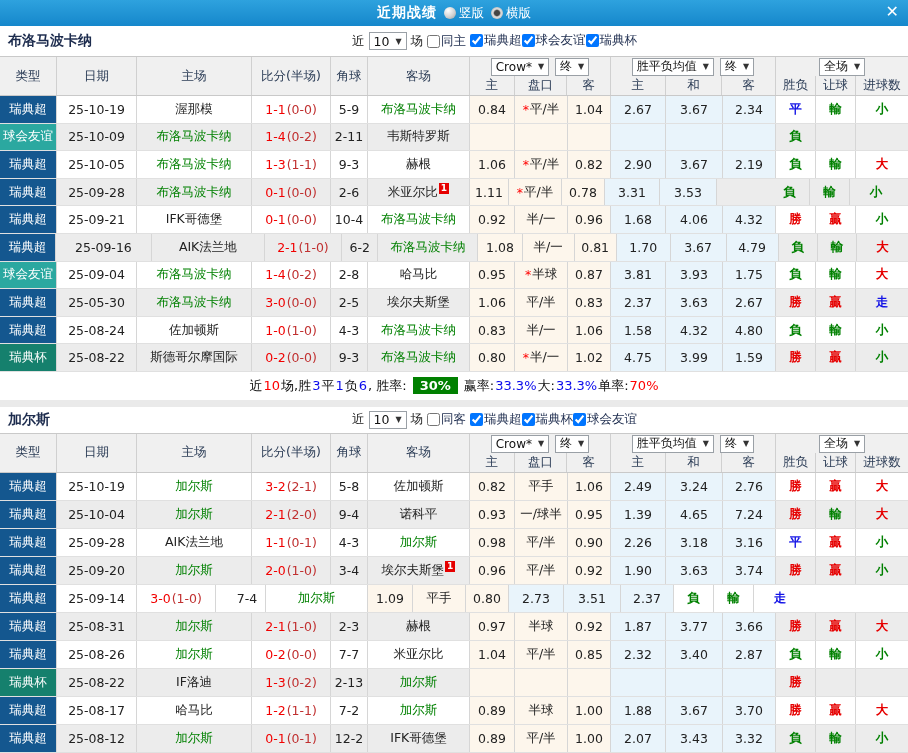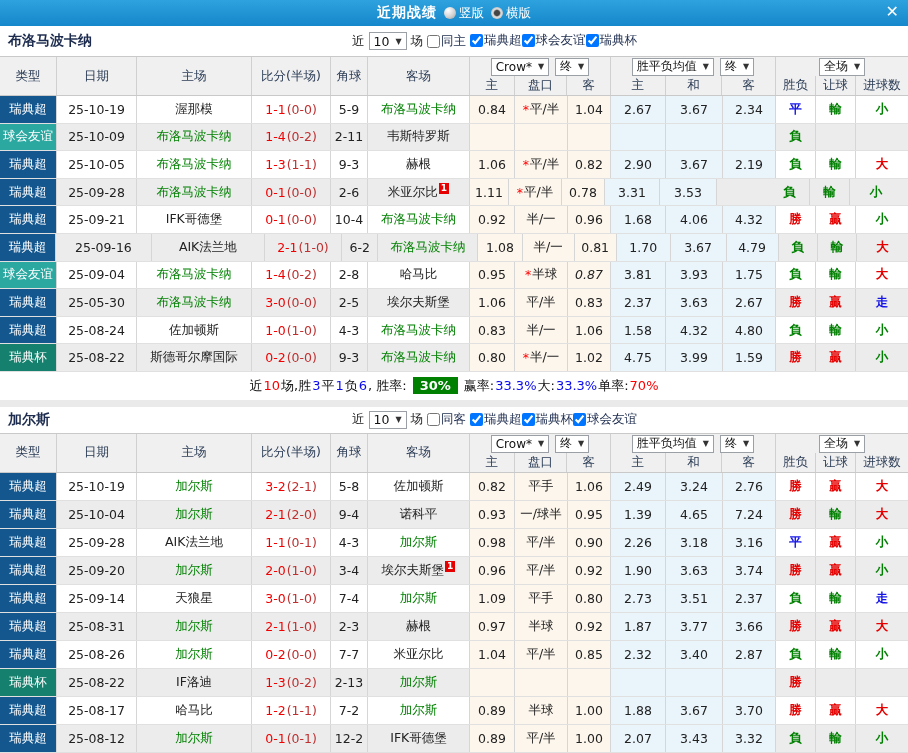--- a/index.html
+++ b/index.html
@@ -336,21 +336,21 @@
           </div>
           <div class="td " style="width: 37px;">2-8</div>
           <div class="td " style="width: 102px;">
             <span>哈马比</span>
           </div>
           <div class="td bg-cream" style="width: 45px;">0.95</div>
           <div class="td bg-cream" style="width: 53px;">
             <span class="star">*</span>
             <span>半球</span>
           </div>
-          <div class="td bg-cream" style="width: 43px; font-style: italic;">0.87</div>
+          <div class="td bg-cream" style="width: 43px;">0.87</div>
           <div class="td bg-blue" style="width: 55px;">3.81</div>
           <div class="td bg-blue" style="width: 57px;">3.93</div>
           <div class="td bg-blue" style="width: 53px;">1.75</div>
           <div class="td res c-green" style="width: 40px;">負</div>
           <div class="td res c-green" style="width: 40px;">輸</div>
           <div class="td res c-red" style="width: 52px;">大</div>
         </div>
         <div class="tr">
           <div class="td t-league" style="width: 57px;">瑞典超</div>
           <div class="td " style="width: 80px;">25-05-30</div>
@@ -638,28 +638,25 @@
           <div class="td bg-blue" style="width: 55px;">1.90</div>
           <div class="td bg-blue" style="width: 57px;">3.63</div>
           <div class="td bg-blue" style="width: 53px; text-align: right;">3.74</div>
           <div class="td res c-red" style="width: 40px;">勝</div>
           <div class="td res c-red" style="width: 40px;">贏</div>
           <div class="td res c-green" style="width: 52px;">小</div>
         </div>
         <div class="tr">
           <div class="td t-league" style="width: 57px;">瑞典超</div>
           <div class="td " style="width: 80px;">25-09-14</div>
-          <div class="td " style="width: 115px;">
-            <span>天狼星</span>
-          </div>
           <div class="td " style="width: 79px;">
             <span class="s-red">3-0</span>
             <span class="s-half">(1-0)</span>
           </div>
-          <div class="td " style="width: 37px;">7-4</div>
+          <div class="td " style="width: 37px; margin-left: 13px;">7-4</div>
           <div class="td " style="width: 102px;">
             <span class="green-team">加尔斯</span>
           </div>
           <div class="td bg-cream" style="width: 45px;">1.09</div>
           <div class="td bg-cream" style="width: 53px;">
             <span>平手</span>
           </div>
           <div class="td bg-cream" style="width: 43px;">0.80</div>
           <div class="td bg-blue" style="width: 55px;">2.73</div>
           <div class="td bg-blue" style="width: 57px;">3.51</div>

